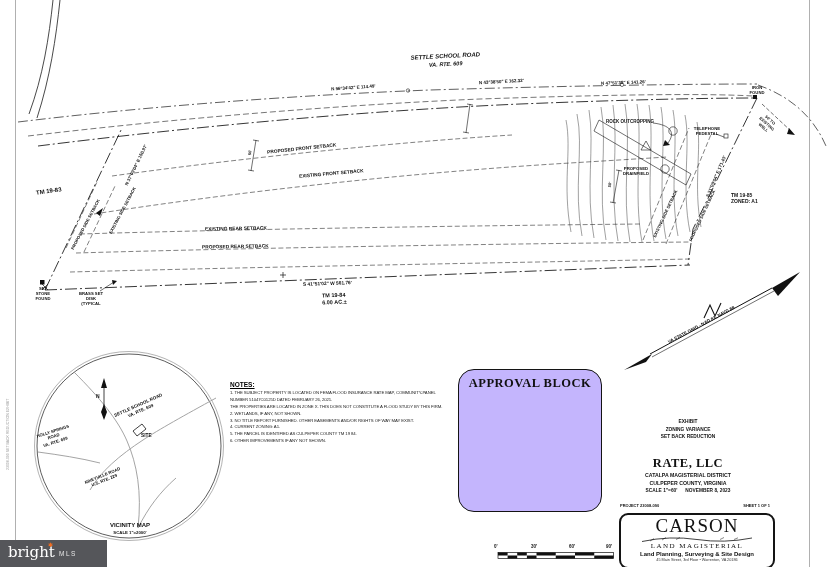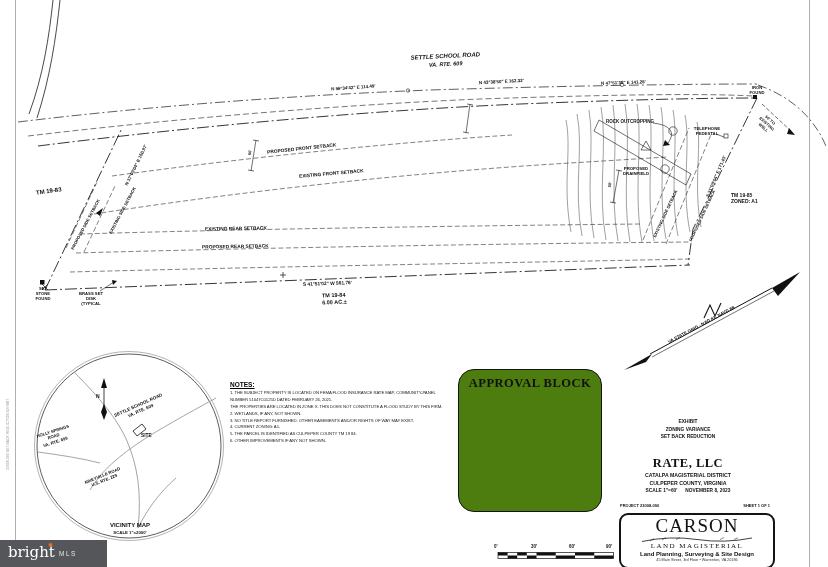--- a/index.html
+++ b/index.html
@@ -9,21 +9,21 @@
        color:#111;font-size:4.5px;line-height:1.25;white-space:nowrap;}
   .ctr{text-align:center;}
   .it{font-style:italic;}
   .thin{font-weight:normal;color:#222;}
   svg{position:absolute;left:0;top:0;}
   .vline{position:absolute;width:1px;background:#b0b0b0;top:0;height:567px;}
   #notes{position:absolute;left:230px;top:381px;width:230px;}
   #notes .title{font-size:6.5px;font-weight:bold;text-decoration:underline;margin-bottom:2px;}
   #notes .nline{font-size:4.3px;font-weight:normal;color:#1c1c1c;line-height:1.6;white-space:nowrap;letter-spacing:-0.1px;}
   #approval{position:absolute;left:458px;top:369px;width:142px;height:141px;
-            border:1.6px solid #141414;border-radius:16px;background:#4d7c0f;}
+            border:1.6px solid #141414;border-radius:16px;background:#c4b5fd;}
   #approval .title{font-family:"Liberation Serif",serif;font-weight:bold;font-size:12.5px;
                    text-align:center;margin-top:6px;letter-spacing:.5px;color:#111;}
   .tb{position:absolute;left:599px;width:178px;text-align:center;font-weight:bold;color:#111;}
   #carson{position:absolute;left:619px;top:513px;width:152px;height:52px;border:2px solid #141414;
           border-radius:9px;background:#fff;text-align:center;overflow:hidden;}
   #carson .name{font-family:"Liberation Serif",serif;font-weight:normal;font-size:19px;line-height:1;
                 letter-spacing:1px;margin-top:1px;color:#111;}
   #carson .sub{font-family:"Liberation Serif",serif;font-size:7px;letter-spacing:1.5px;color:#111;margin-top:0px;}
   #carson .tag{font-size:6px;font-weight:bold;margin-top:1px;color:#111;}
   #carson .addr{font-size:3.8px;margin-top:1px;color:#333;}

